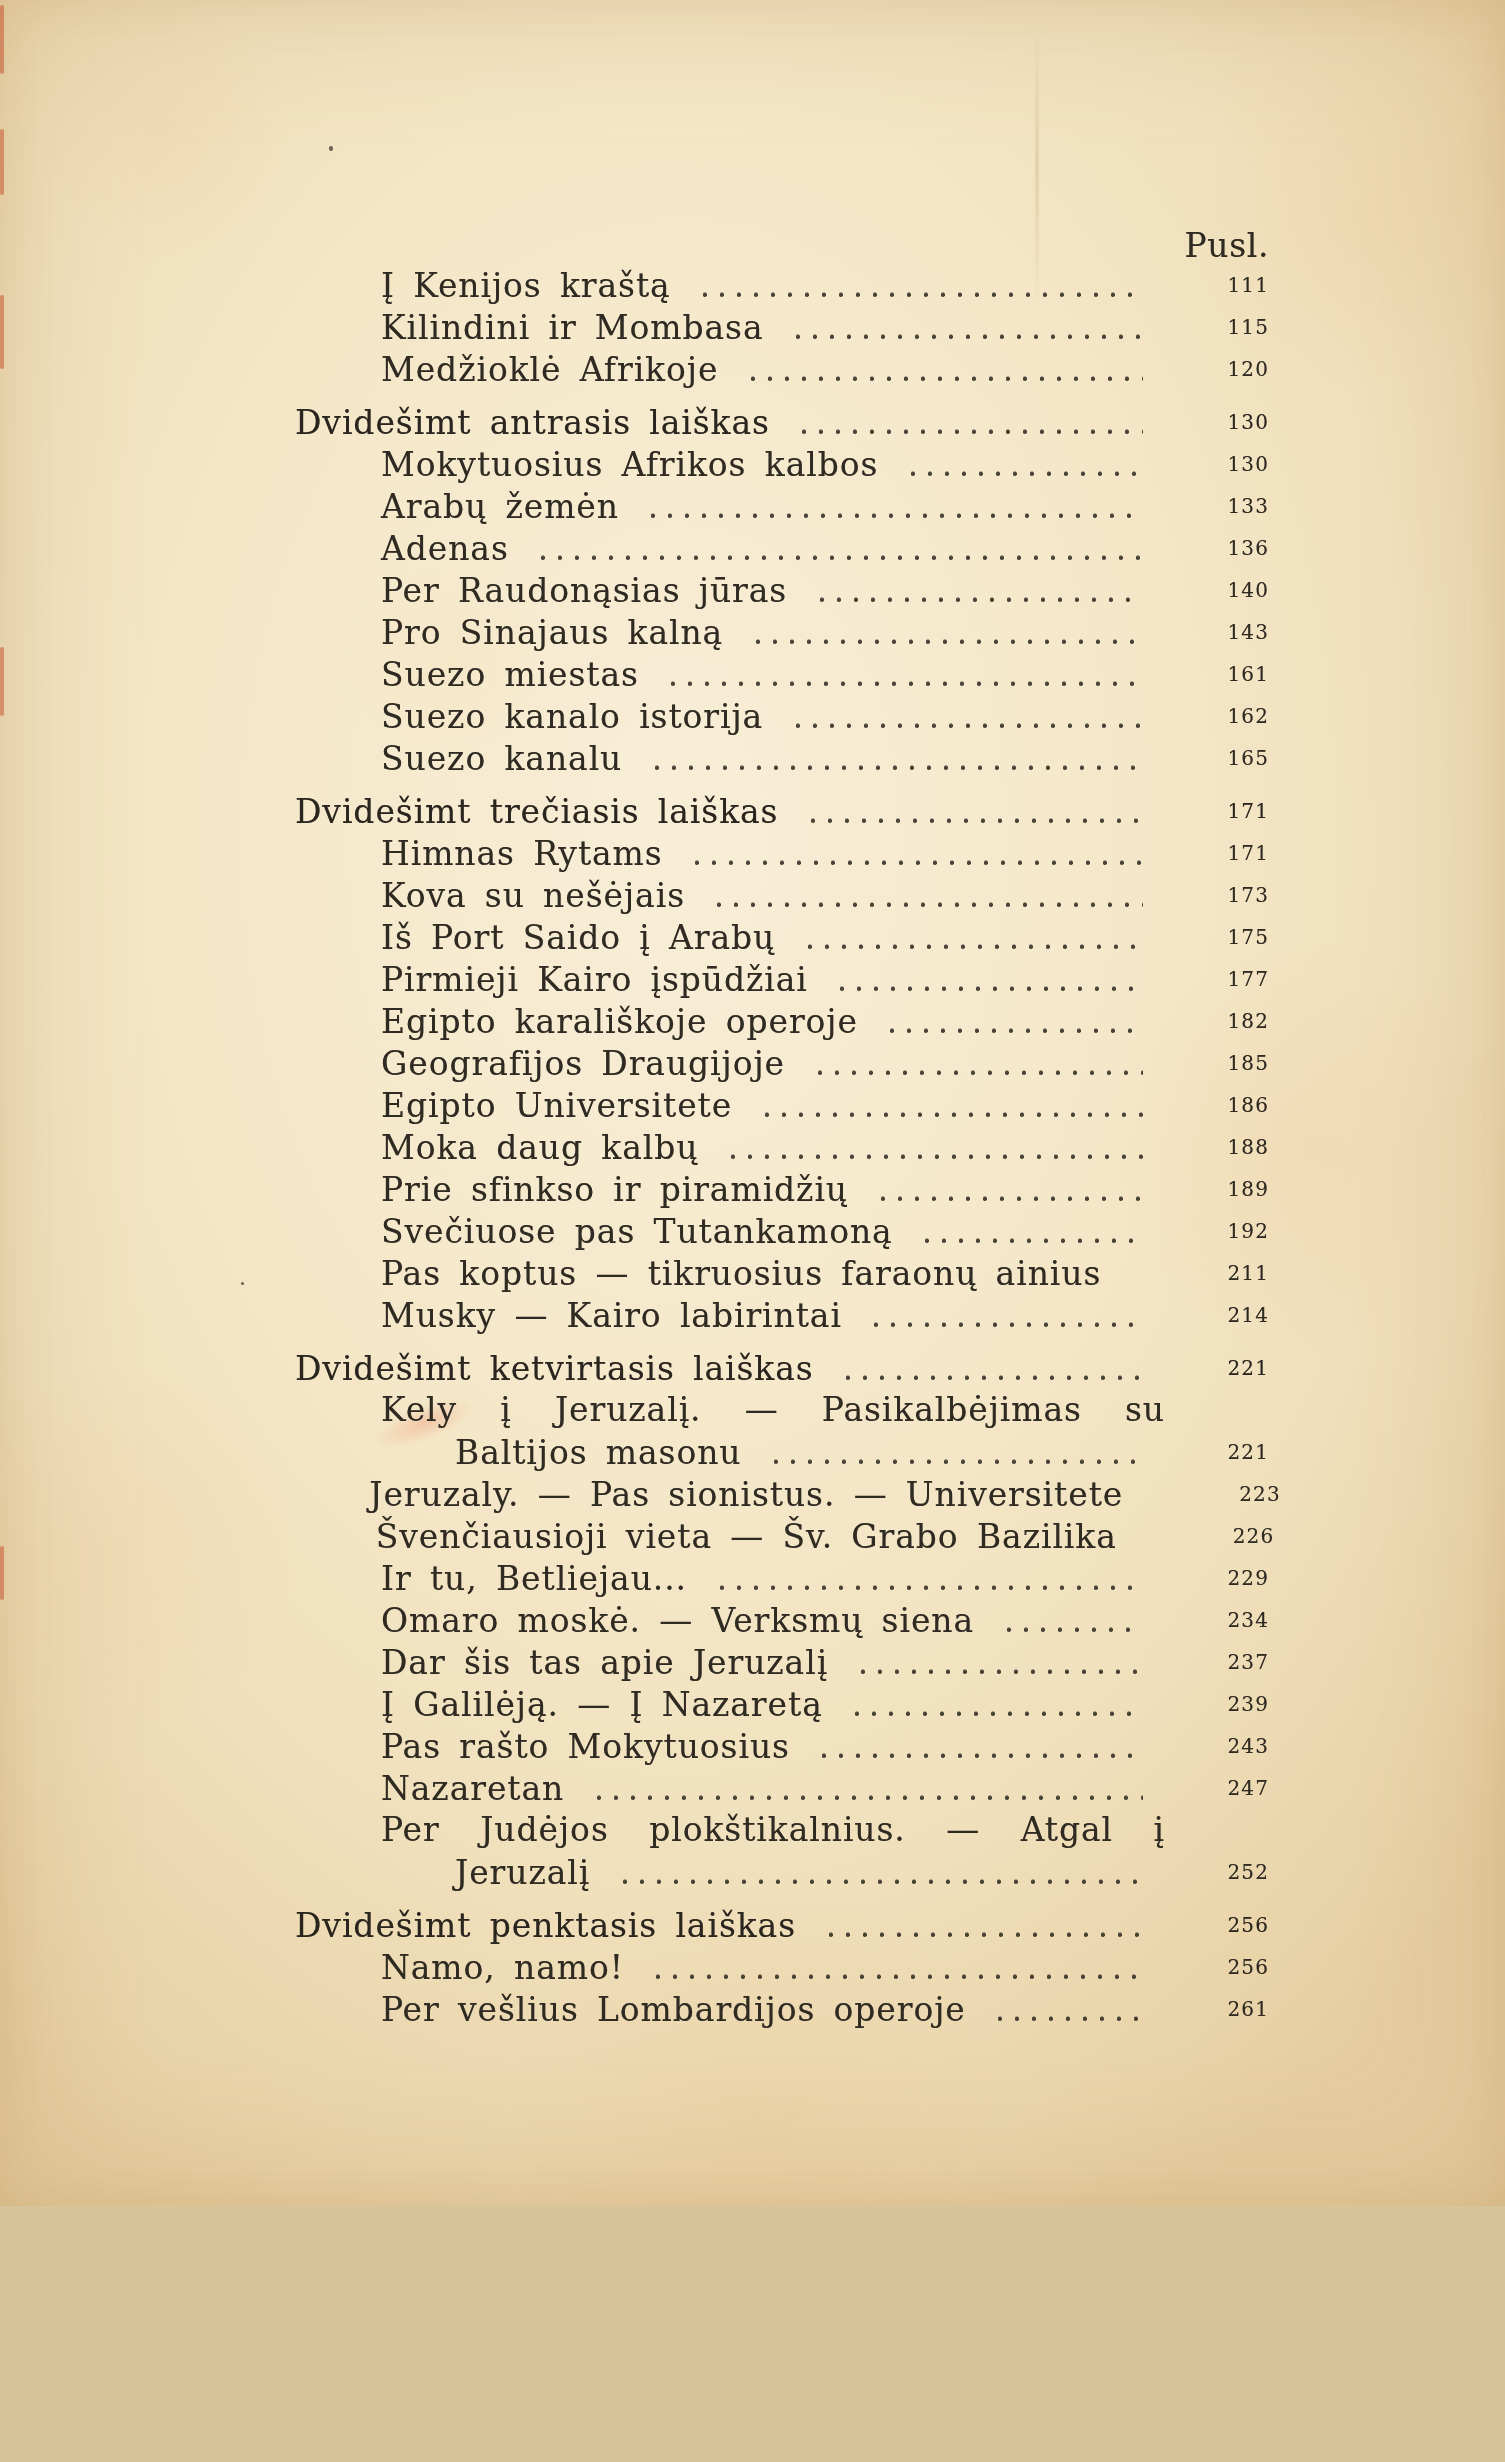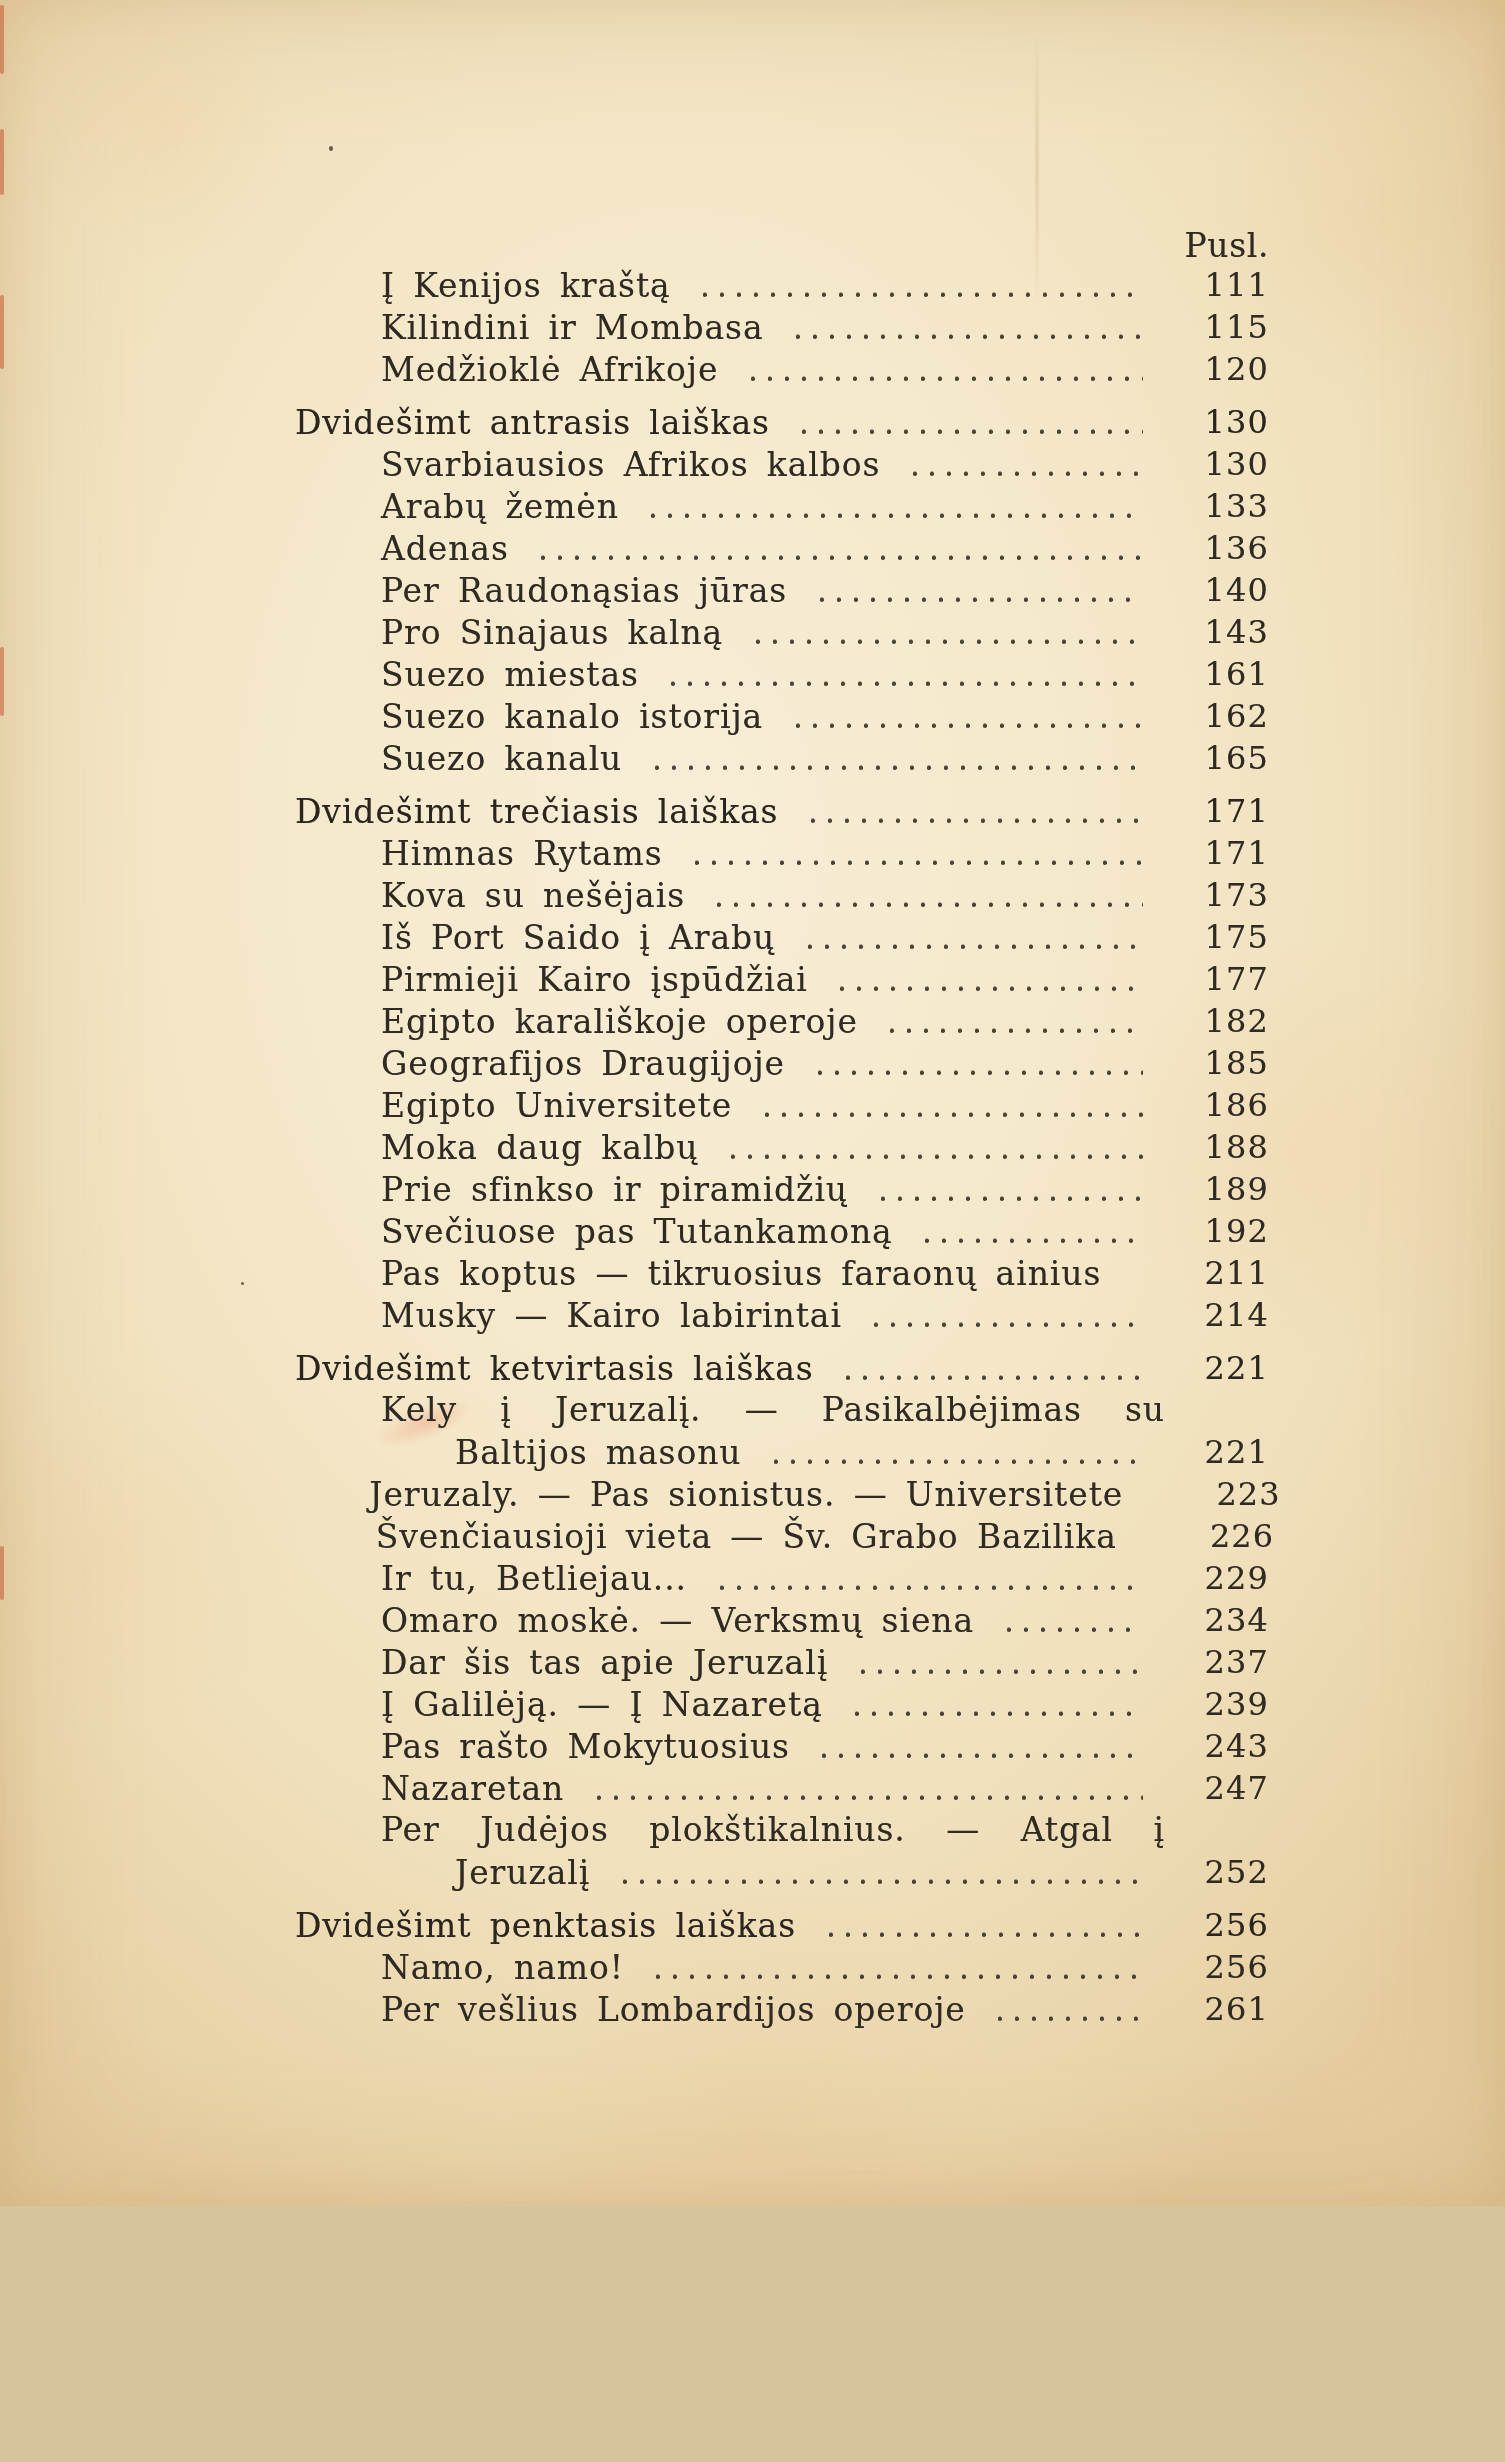--- a/index.html
+++ b/index.html
@@ -100,21 +100,21 @@
     background-image: radial-gradient(circle at 2.9px 2.9px,
       rgba(50,45,36,0.88) 1.8px, rgba(50,45,36,0) 2.4px);
     background-size: 17px 5.7px;
     background-repeat: repeat-x;
     background-position: left center;
   }
   .dots.none { background: none; }
 
   .num {
     min-width: 92px; text-align: right; line-height: 1;
-    font-size: 32px; letter-spacing: 1.1px;
+    font-size: 20px; letter-spacing: 1.1px;
   }
 </style>
 </head>
 <body>
 
 <div class="page">
 
   <div class="mottle"></div>
   <div class="vignette"></div>
   <div class="crease"></div>
@@ -147,21 +147,21 @@
         <span class="label">Medžioklė Afrikoje</span>
         <span class="dots"></span>
         <span class="num">120</span>
       </div>
       <div class="row section">
         <span class="label">Dvidešimt antrasis laiškas</span>
         <span class="dots"></span>
         <span class="num">130</span>
       </div>
       <div class="row item">
-        <span class="label">Svarbiausios Afrikos kalbos</span>
+        <span class="label">Mokytuosius Afrikos kalbos</span>
         <span class="dots"></span>
         <span class="num">130</span>
       </div>
       <div class="row item">
         <span class="label">Arabų žemėn</span>
         <span class="dots"></span>
         <span class="num">133</span>
       </div>
       <div class="row item">
         <span class="label">Adenas</span>

